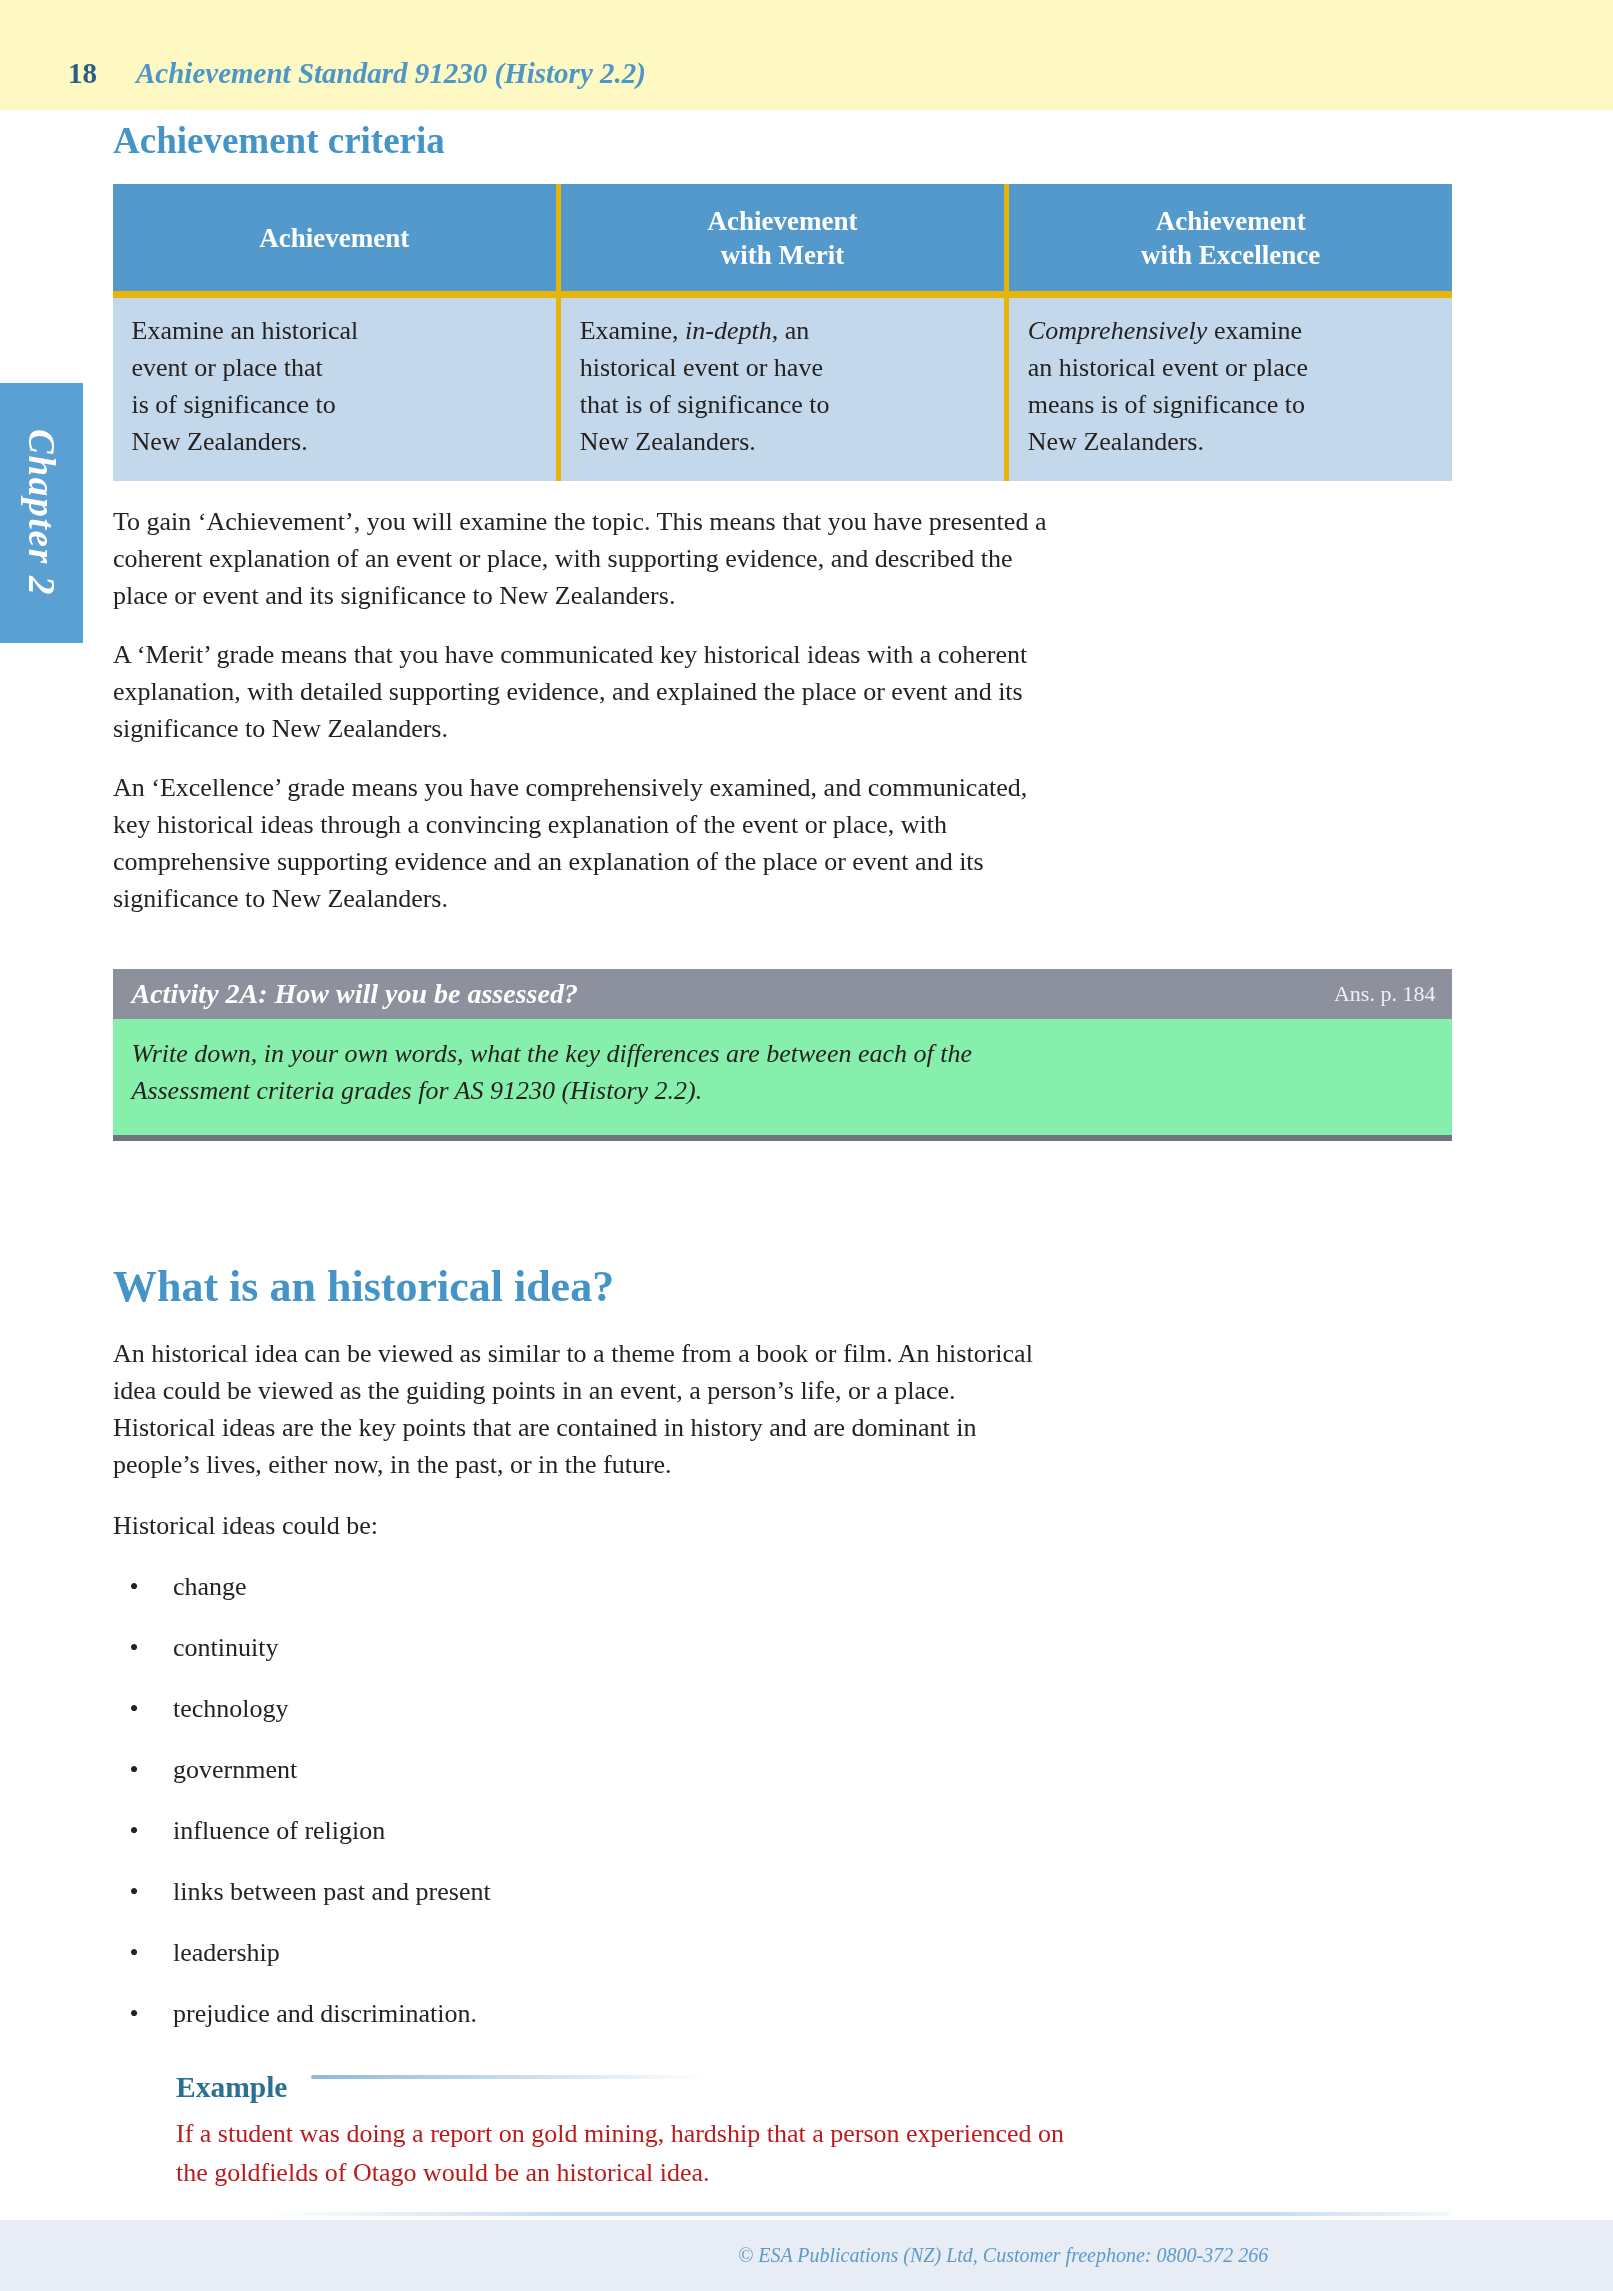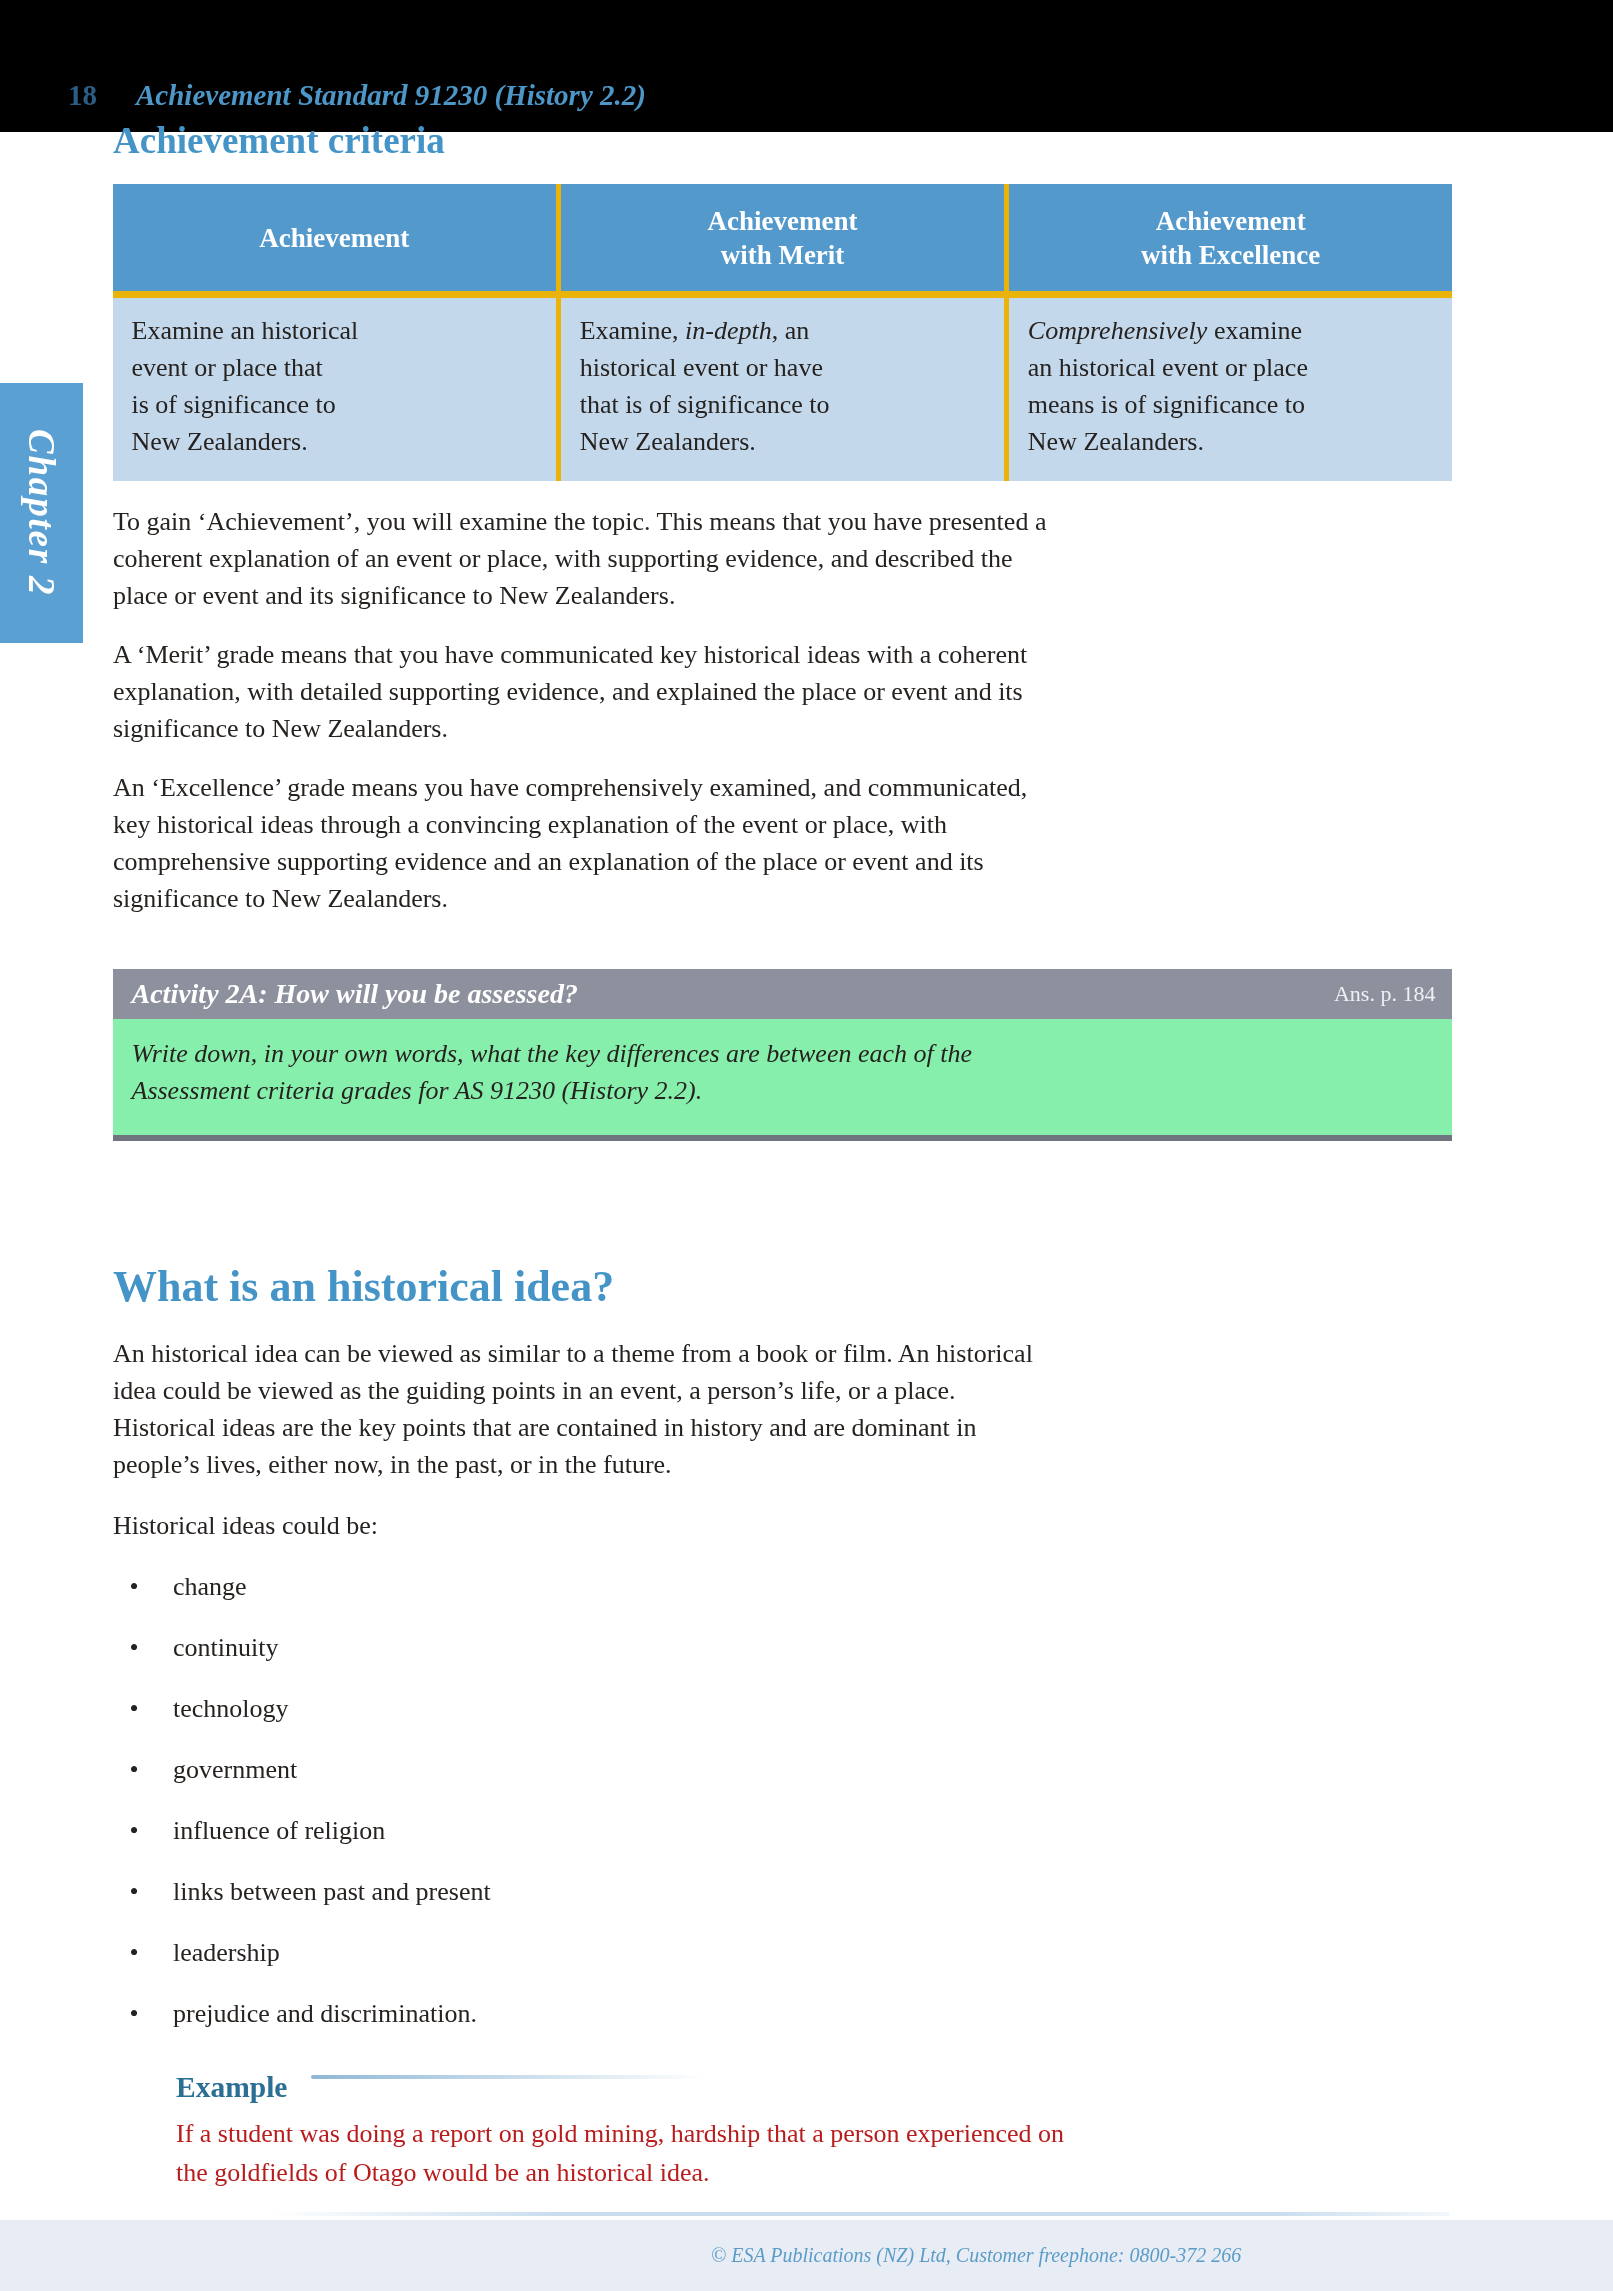--- a/index.html
+++ b/index.html
@@ -8,22 +8,22 @@
     position: relative;
     width: 1613px;
     height: 2292px;
     background: #ffffff;
     font-family: "Liberation Serif", "DejaVu Serif", serif;
     color: #26221f;
     overflow: hidden;
   }
   
   .band-top {
-    position: absolute; top: 0; left: 0; right: 0; height: 132px;
-    background: #000000;
+    position: absolute; top: 0; left: 0; right: 0; height: 110px;
+    background: #fef9c3;
     display: flex; align-items: flex-end;
     padding: 0 0 22px 68px;
   }
   .page-num {
     font-size: 29px; font-weight: bold; color: #2b5e86; line-height: 1;
   }
   .header-title {
     margin-left: 39px;
     font-size: 29px; font-weight: bold; font-style: italic; color: #4d96c8; line-height: 1;
   }
@@ -110,21 +110,21 @@
   .example-bottom-rule {
     height: 3.7px; margin-top: 20px; margin-left: 92px; width: 1181px;
     background: linear-gradient(to right, rgba(200,220,238,0), #c8dcee 25%, #c8dcee 85%, rgba(200,220,238,0.2));
   }
   
   .band-bottom {
     position: absolute; bottom: 0; left: 0; right: 0; height: 72px;
     background: #e8ecf4;
   }
   .footer-text {
-    position: absolute; left: 711px; top: 24px;
+    position: absolute; left: 738px; top: 24px;
     font-style: italic; font-size: 20px; color: #5a9cc8;
   }
 </style>
 </head>
 <body>
 
 <div class="page">
 
   <header class="band-top">
     <span class="page-num">18</span>

